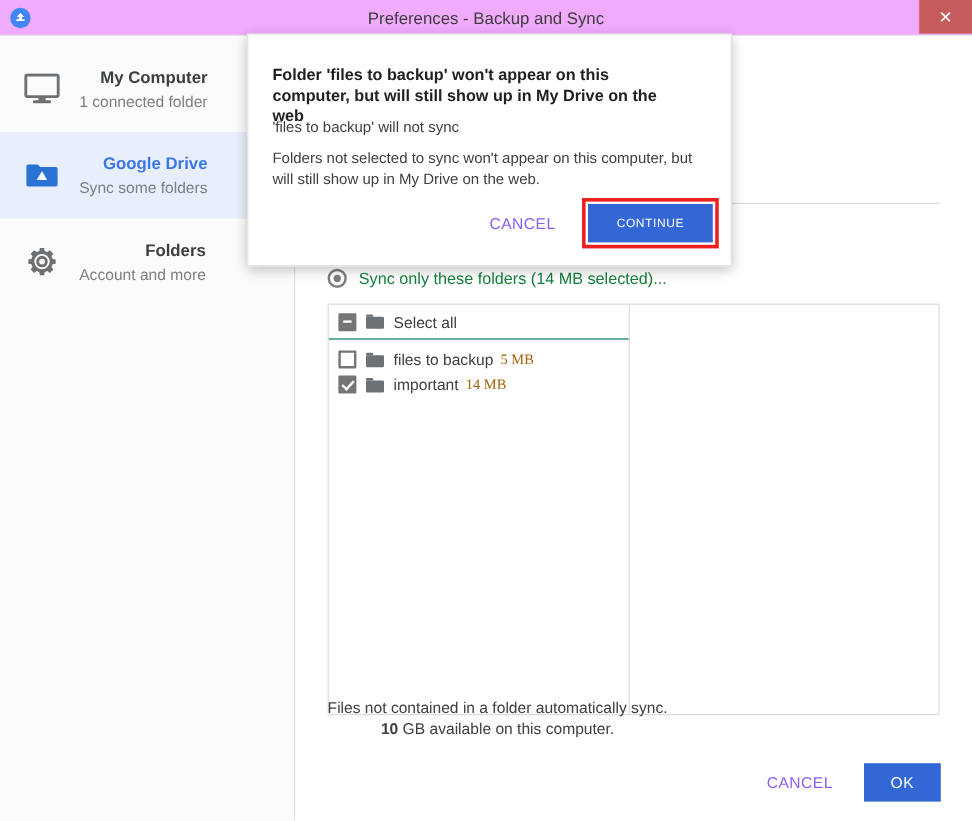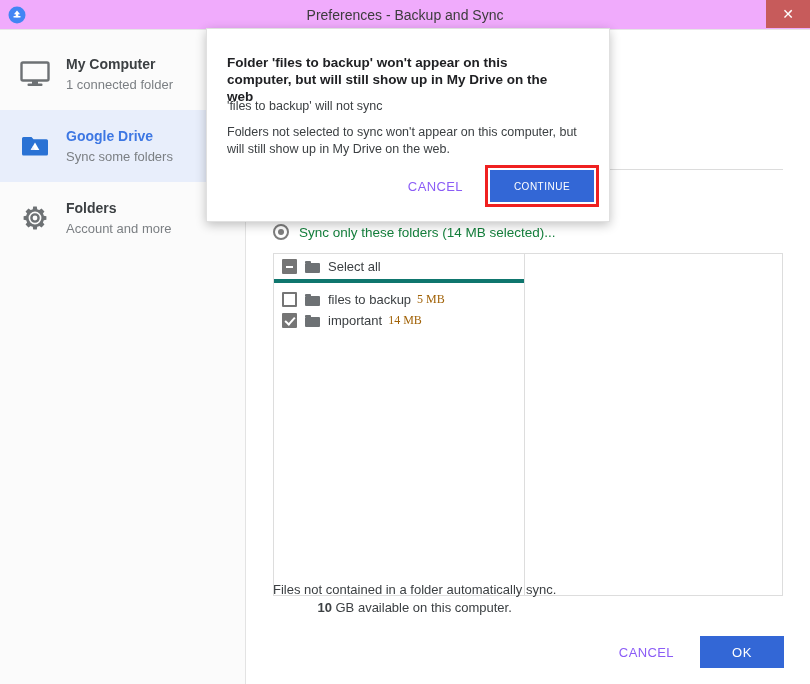--- a/index.html
+++ b/index.html
@@ -86,21 +86,21 @@
   }
   .side-icon {
     width: 34px;
     min-width: 34px;
     height: 34px;
     display: flex;
     align-items: center;
     justify-content: center;
     margin-right: 14px;
   }
-  .side-text { display: flex; flex-direction: column; }
+  .side-text { display: flex; flex-direction: column; align-items: flex-end; }
   .side-title {
     font-size: 14px;
     font-weight: bold;
     color: #3c4043;
     line-height: 19px;
   }
   .side-title.accent { color: #3d77e3; }
   .side-sub {
     font-size: 13px;
     color: #7b7f83;
@@ -168,21 +168,21 @@
     display: flex;
   }
   .tree-left {
     width: 251px;
     border-right: 1px solid #dddddd;
     box-sizing: border-box;
   }
   .tree-right { flex: 1; }
   .tree-header {
     height: 29px;
-    border-bottom: 4px solid #0f766e;
+    border-bottom: 1px solid #0f766e;
     display: flex;
     align-items: center;
     padding-left: 8px;
     box-sizing: border-box;
     cursor: pointer;
   }
   .tree-row {
     height: 21px;
     display: flex;
     align-items: center;
@@ -280,21 +280,21 @@
     padding: 8px 14px;
     cursor: pointer;
     font-family: inherit;
   }
   .primary-btn {
     background: #3367d6;
     color: #ffffff;
     font-size: 13px;
     letter-spacing: .5px;
     border: none;
-    width: 84px;
+    width: 64px;
     height: 32px;
     margin-left: 12px;
     cursor: pointer;
     font-family: inherit;
   }
 
   
   .modal {
     position: absolute;
     left: 206px; top: 28px;

